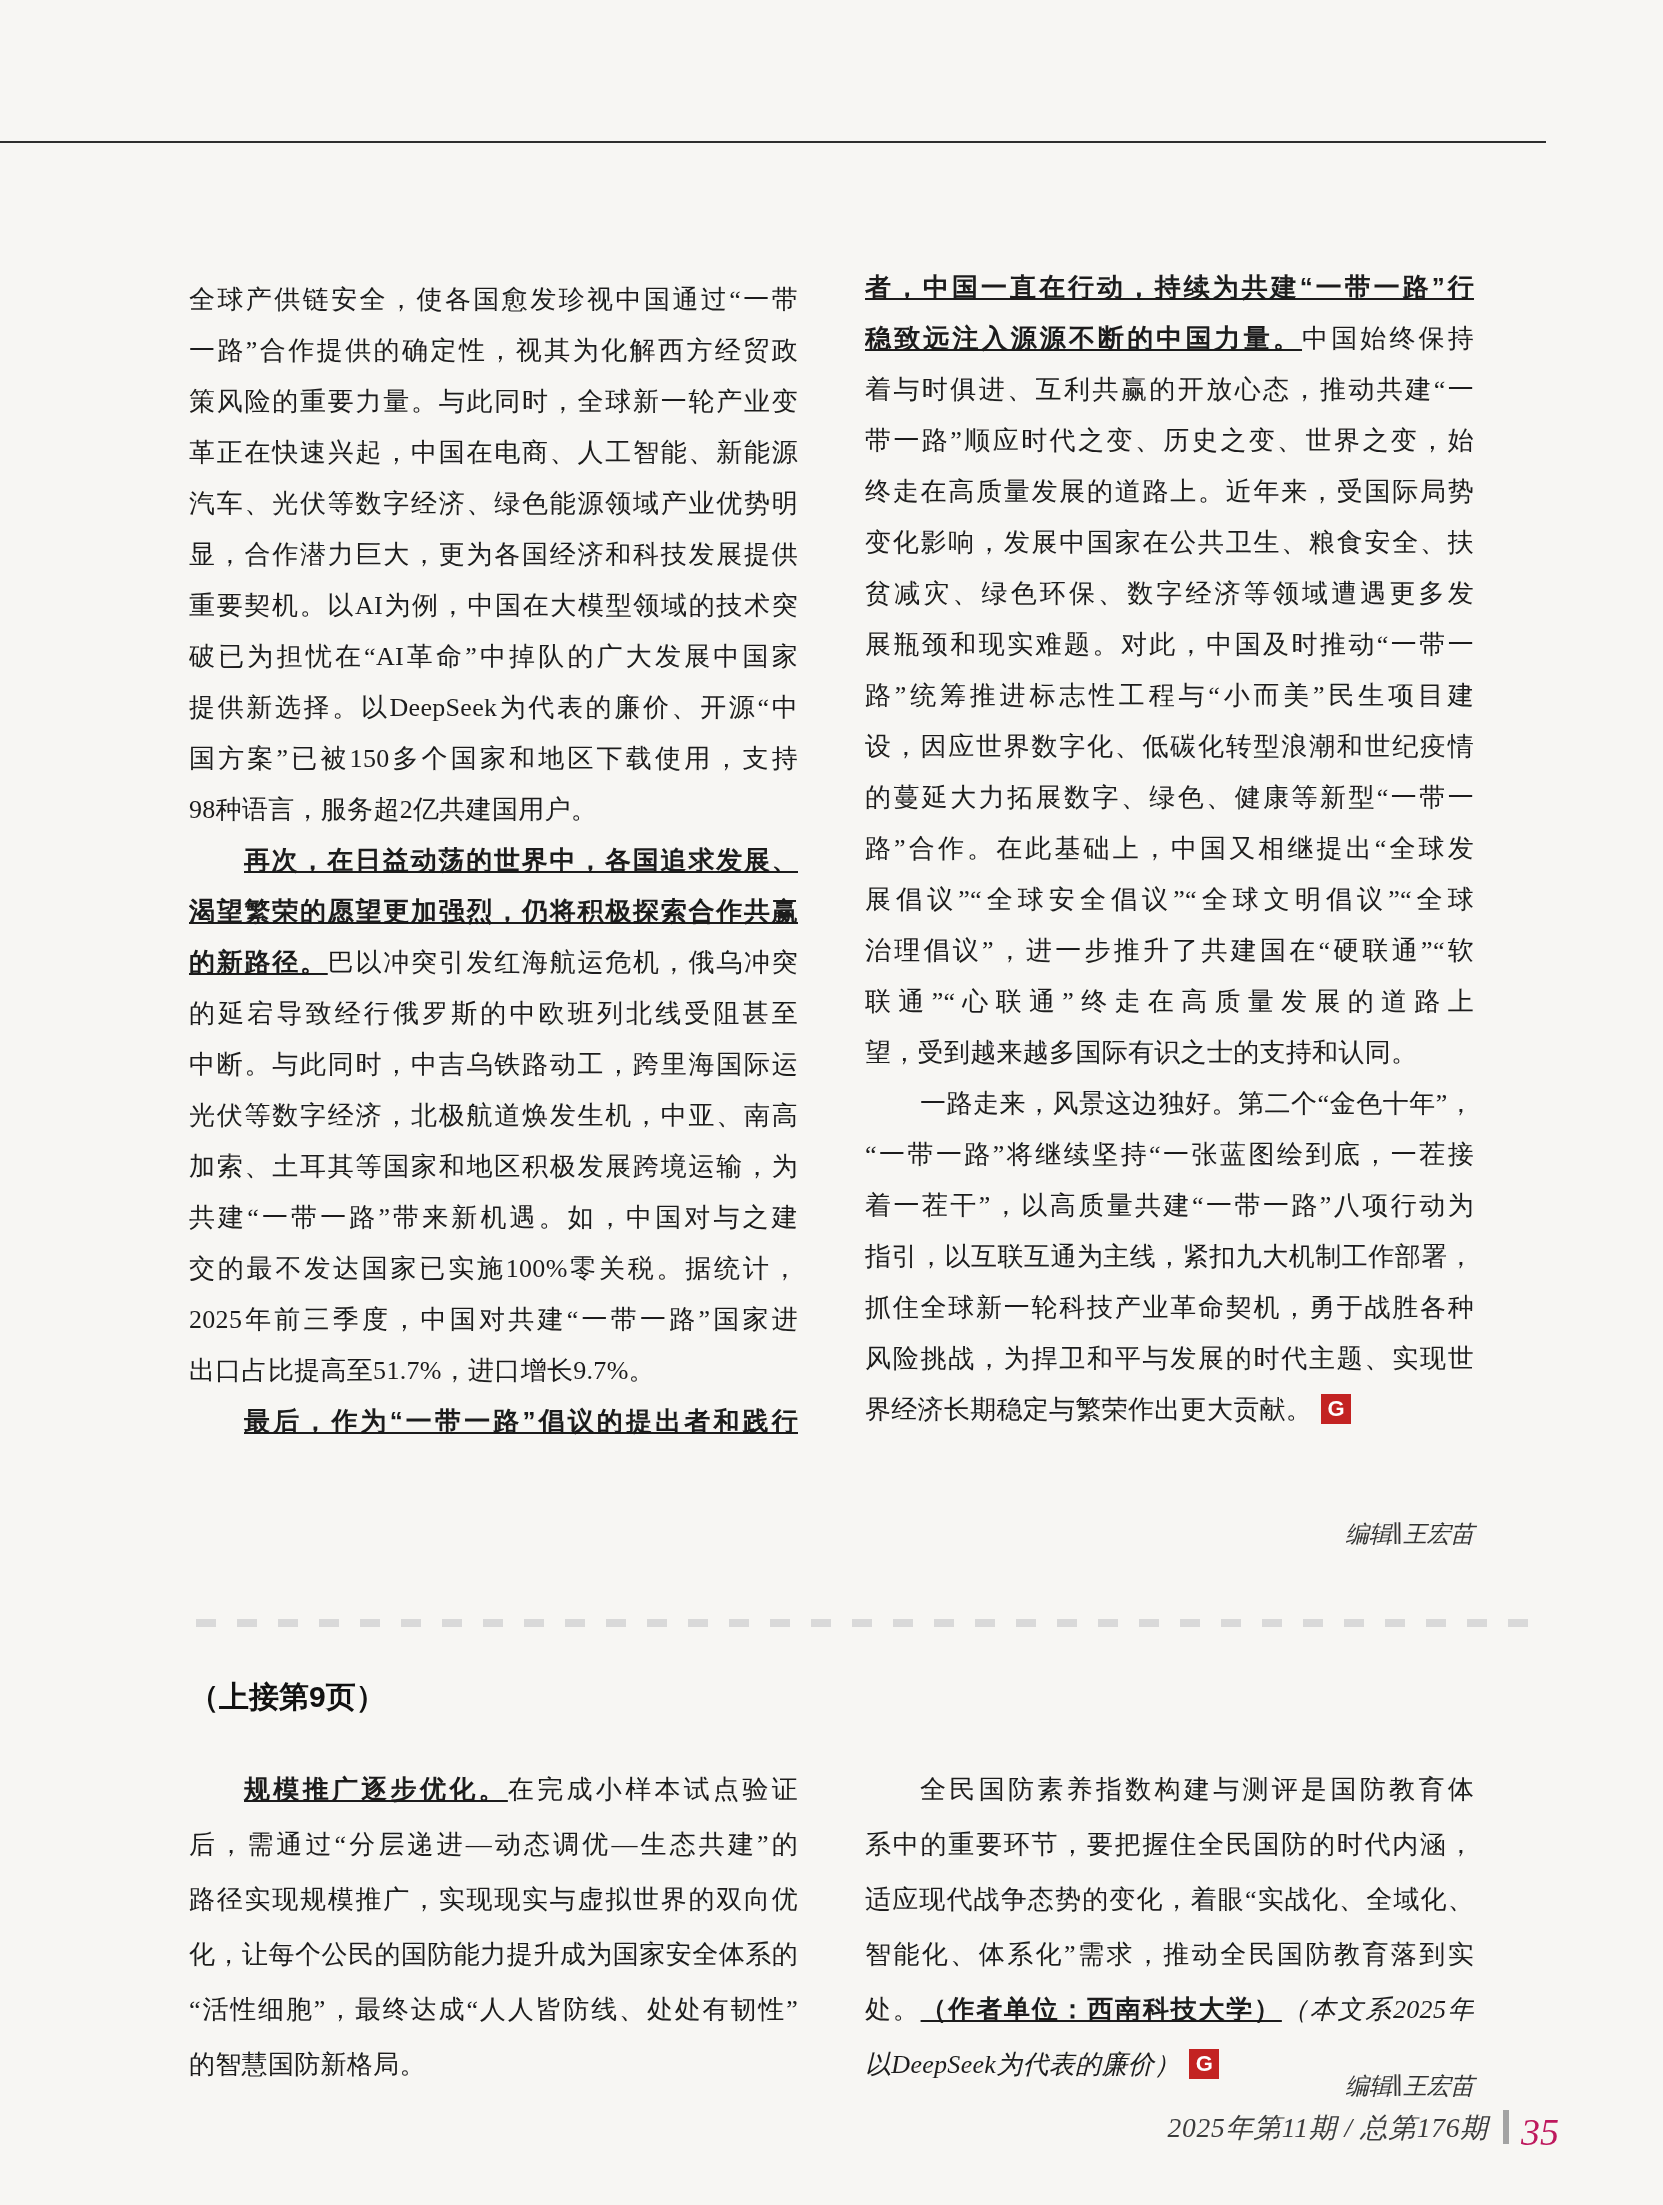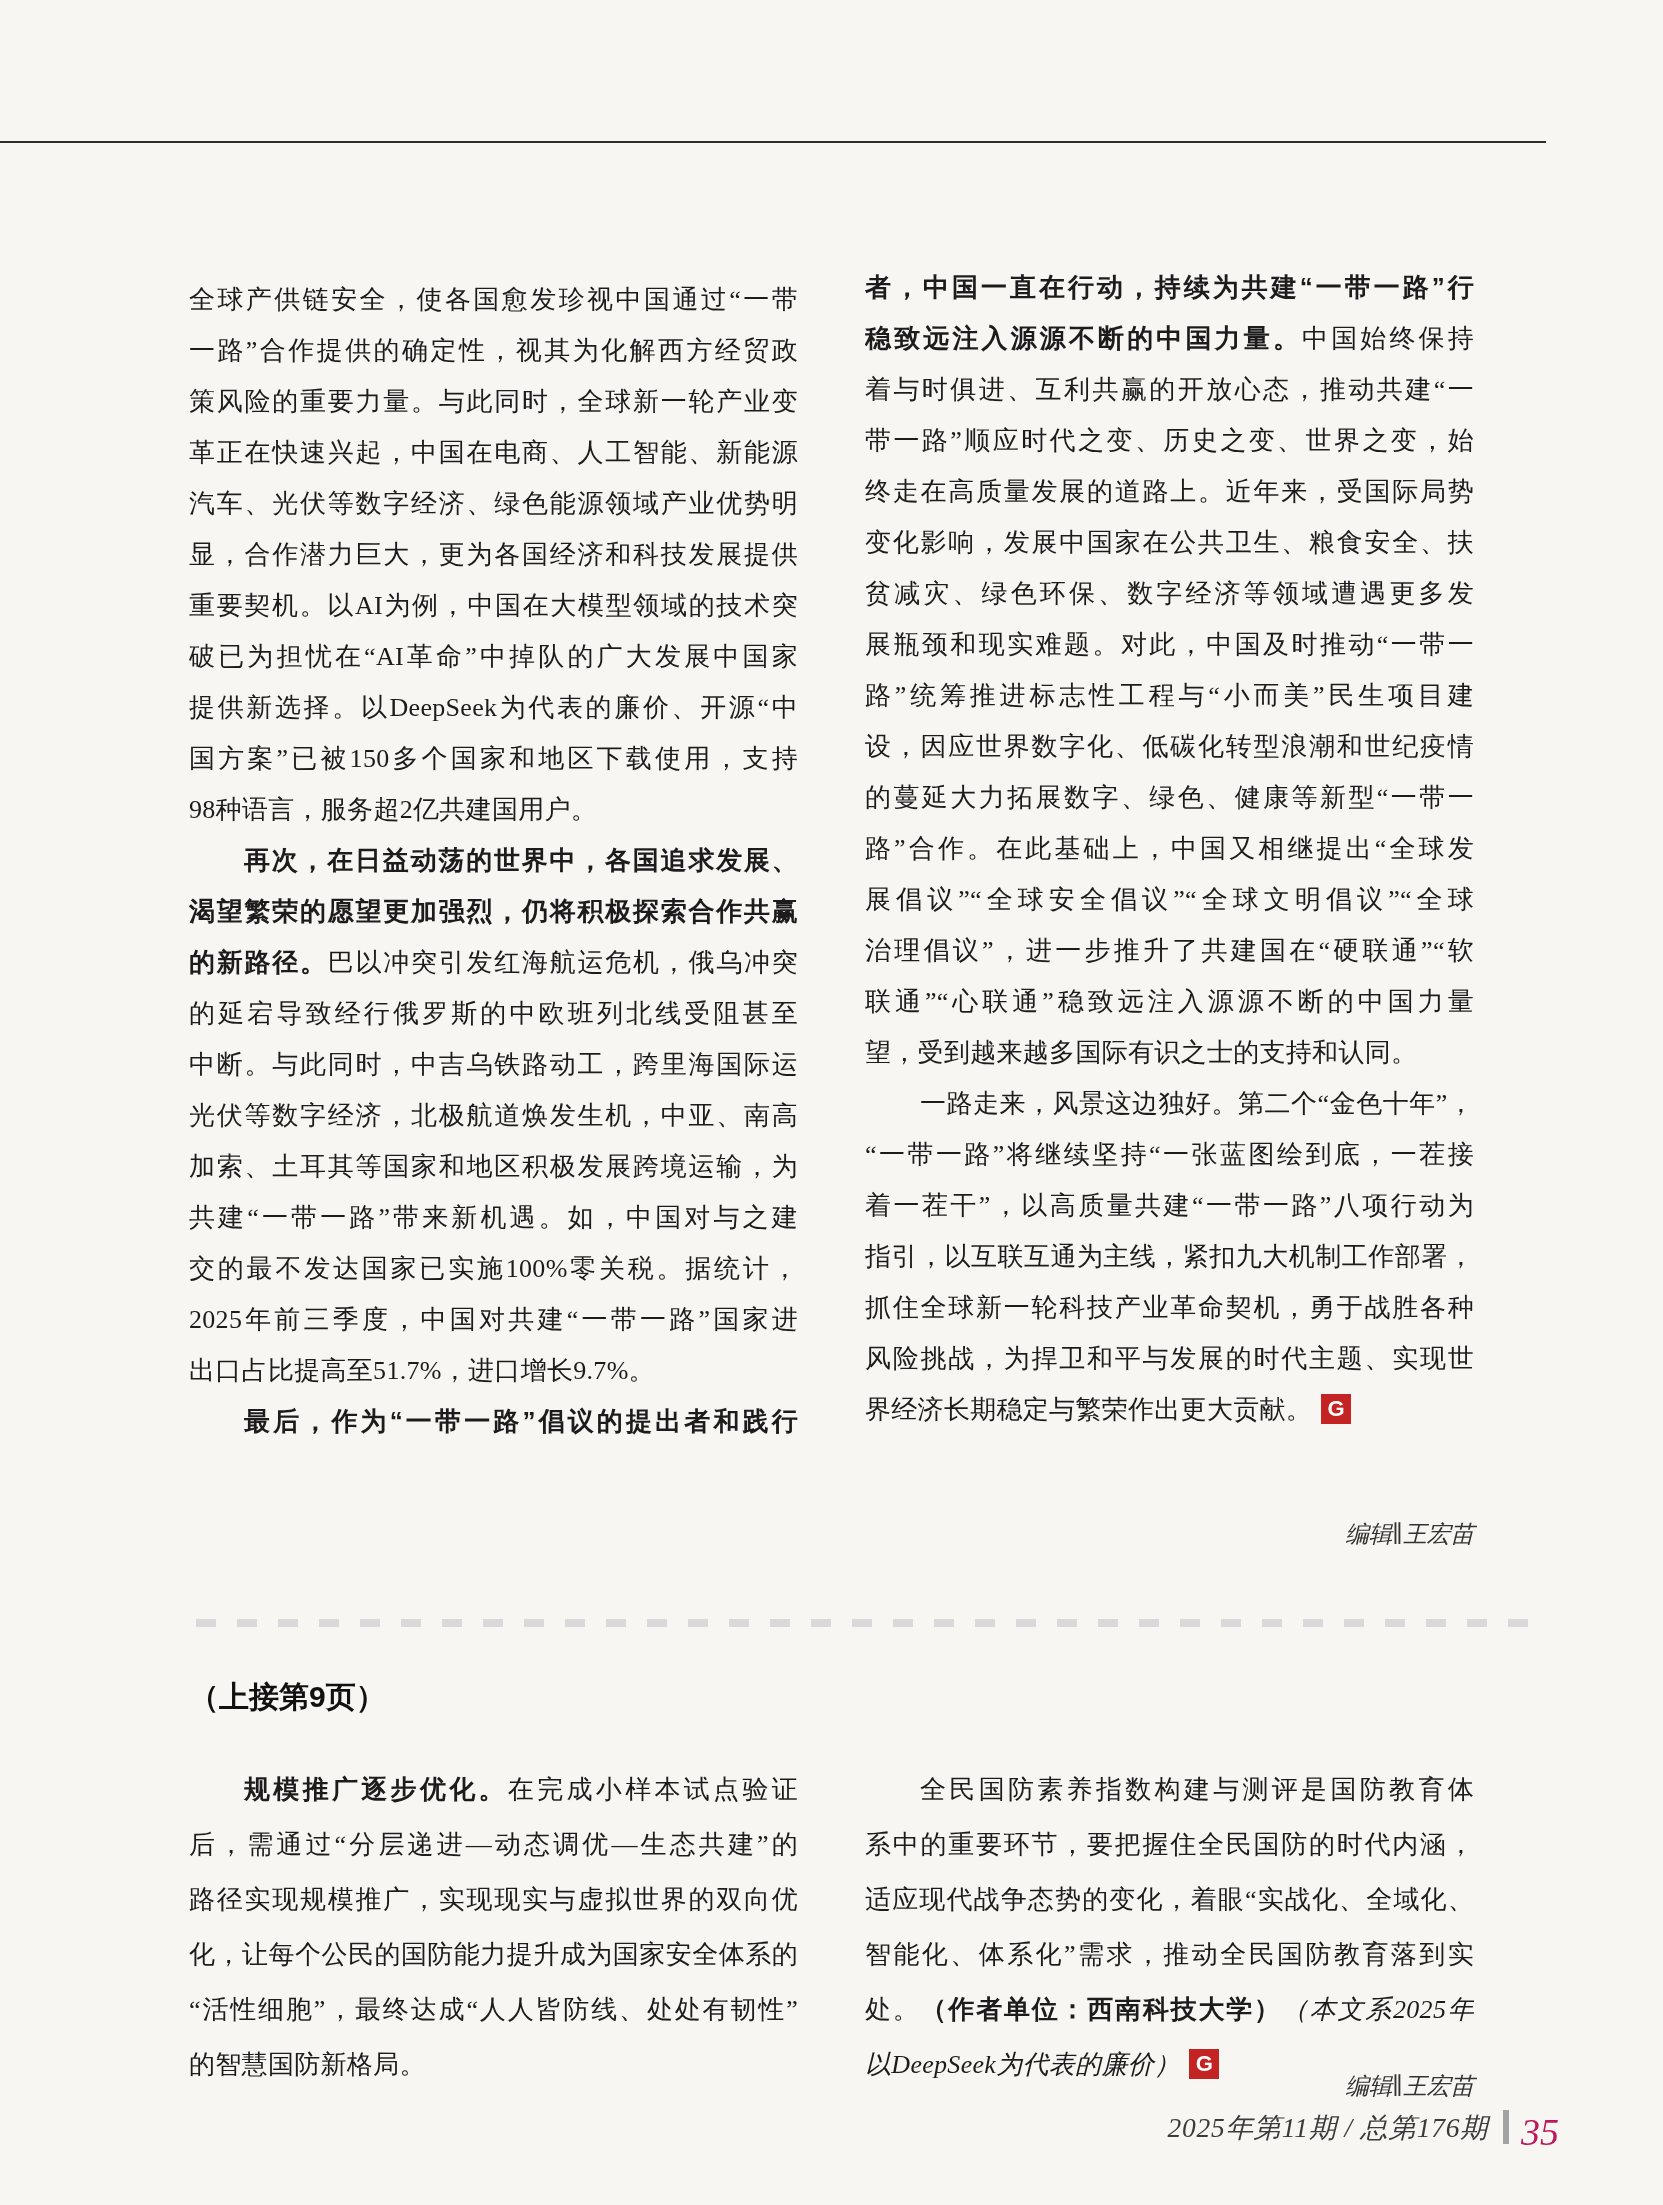--- a/index.html
+++ b/index.html
@@ -30,21 +30,21 @@
   .ln {
     font-size:26px;
     text-align:justify; text-align-last:justify;
     overflow:hidden;
     letter-spacing:0.3px;
   }
   .ln.end { text-align-last:left; }
   .ln.ind { padding-left:55px; }
 
   .seg-n { }
-  .seg-b { font-family:"Liberation Sans","DejaVu Sans",sans-serif; font-weight:700; }
+  .seg-b { font-family:"Liberation Sans","DejaVu Sans",sans-serif; font-weight:700;text-decoration:underline; }
   .seg-k { font-style:italic; }
 
   .gmark {
     display:inline-block;
     width:30px; height:30px; line-height:30px;
     margin-left:9.2px;
     background:#c32322; color:#ffffff;
     font-family:"Liberation Sans","DejaVu Sans",sans-serif;
     font-weight:700; font-size:22px;
     text-align:center; text-align-last:center;
@@ -124,21 +124,21 @@
     <div class="ln"><span class="seg-n">终走在高质量发展的道路上。近年来，受国际局势</span></div>
     <div class="ln"><span class="seg-n">变化影响，发展中国家在公共卫生、粮食安全、扶</span></div>
     <div class="ln"><span class="seg-n">贫减灾、绿色环保、数字经济等领域遭遇更多发</span></div>
     <div class="ln"><span class="seg-n">展瓶颈和现实难题。对此，中国及时推动“一带一</span></div>
     <div class="ln"><span class="seg-n">路”统筹推进标志性工程与“小而美”民生项目建</span></div>
     <div class="ln"><span class="seg-n">设，因应世界数字化、低碳化转型浪潮和世纪疫情</span></div>
     <div class="ln"><span class="seg-n">的蔓延大力拓展数字、绿色、健康等新型“一带一</span></div>
     <div class="ln"><span class="seg-n">路”合作。在此基础上，中国又相继提出“全球发</span></div>
     <div class="ln"><span class="seg-n">展倡议”“全球安全倡议”“全球文明倡议”“全球</span></div>
     <div class="ln"><span class="seg-n">治理倡议”，进一步推升了共建国在“硬联通”“软</span></div>
-    <div class="ln"><span class="seg-n">联通”“心联通”稳致远注入源源不断的中国力量</span></div>
+    <div class="ln"><span class="seg-n">联通”“心联通”终走在高质量发展的道路上</span></div>
     <div class="ln end"><span class="seg-n">望，受到越来越多国际有识之士的支持和认同。</span></div>
     <div class="ln ind"><span class="seg-n">一路走来，风景这边独好。第二个“金色十年”，</span></div>
     <div class="ln"><span class="seg-n">“一带一路”将继续坚持“一张蓝图绘到底，一茬接</span></div>
     <div class="ln"><span class="seg-n">着一茬干”，以高质量共建“一带一路”八项行动为</span></div>
     <div class="ln"><span class="seg-n">指引，以互联互通为主线，紧扣九大机制工作部署，</span></div>
     <div class="ln"><span class="seg-n">抓住全球新一轮科技产业革命契机，勇于战胜各种</span></div>
     <div class="ln"><span class="seg-n">风险挑战，为捍卫和平与发展的时代主题、实现世</span></div>
     <div class="ln end"><span class="seg-n">界经济长期稳定与繁荣作出更大贡献。</span><span class="gmark">G</span></div>
   </div>
 

